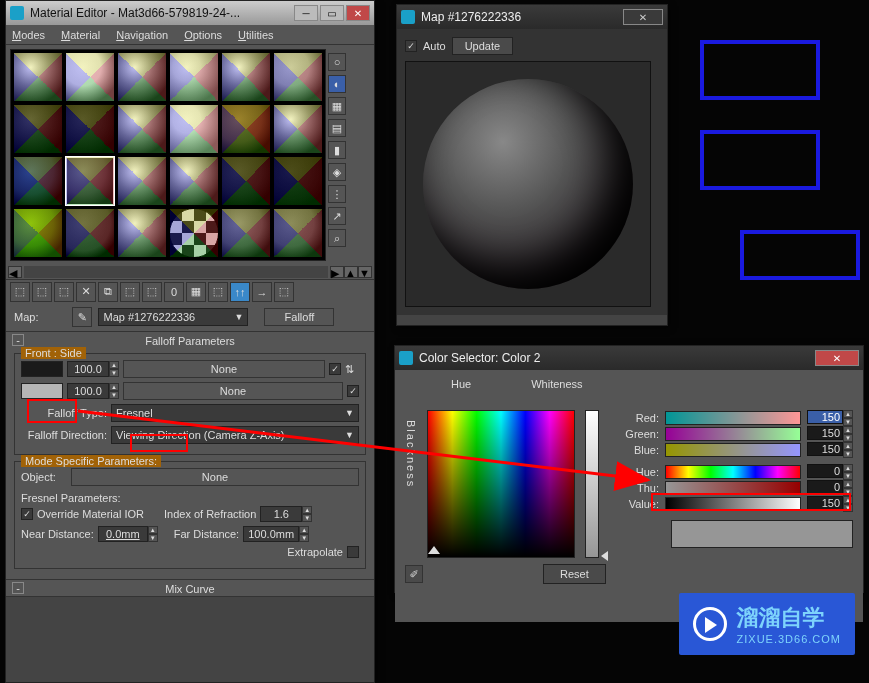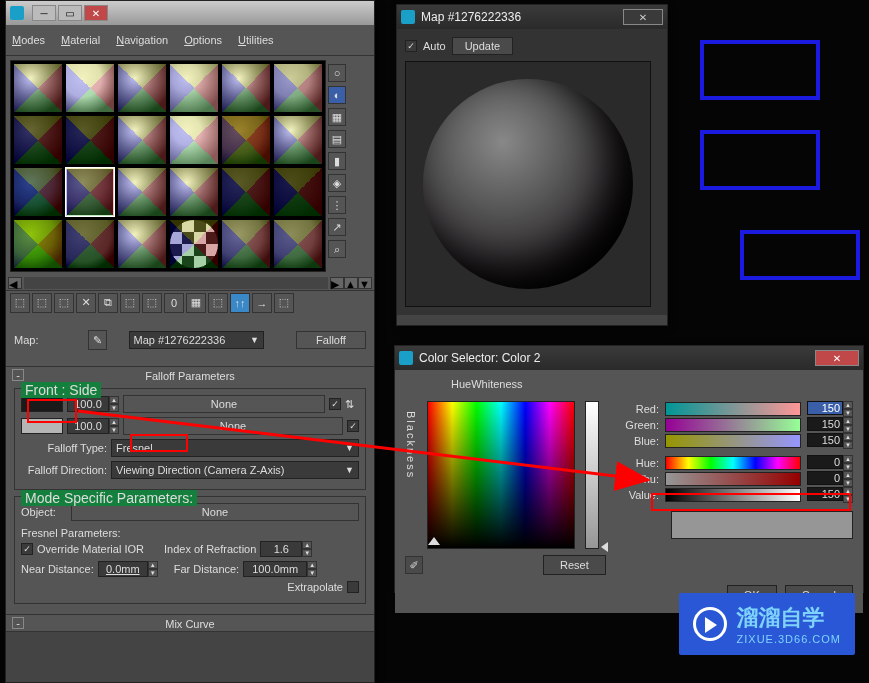--- a/index.html
+++ b/index.html
@@ -7,64 +7,64 @@
   .viewport-bg { position: absolute; inset: 0; background: #050505; }
   .wireframe { position: absolute; border: 4px solid #1a1ae0; }
   .window { position: absolute; background: #444; border: 1px solid #222; box-shadow: 2px 2px 6px rgba(0,0,0,.5); }
   .titlebar { height: 24px; background: linear-gradient(#ccc,#999); display: flex; align-items: center; padding: 0 4px; }
   .titlebar.dark { background: linear-gradient(#3a3a3a,#2a2a2a); color:#ccc; }
   .title-icon { width: 14px; height: 14px; background: #1aa0c8; border-radius: 2px; margin-right: 6px; }
   .title-text { flex: 1; font-size: 12px; color:#111; }
   .titlebar.dark .title-text { color:#eee; }
   .win-btn { width: 24px; height: 16px; margin-left: 2px; background: #bbb; border: 1px solid #888; display:flex; align-items:center; justify-content:center; font-size:10px; cursor:pointer; }
   .win-btn.close { background: #c04848; color:#fff; }
-  .menubar { height: 31px; background: #555; display:flex; padding: 0 6px; align-items:center; color:#ddd; border-bottom:1px solid #333; }
+  .menubar { height: 20px; background: #555; display:flex; padding: 0 6px; align-items:center; color:#ddd; border-bottom:1px solid #333; }
   .menubar span { margin-right: 16px; cursor:pointer; text-decoration: underline; text-decoration-color: transparent; }
   .menubar span:first-letter { text-decoration: underline; }
   .sample-area { display:flex; background:#555; padding:4px; }
   .sample-grid { display:grid; grid-template-columns: repeat(6, 50px); grid-auto-rows:50px; gap:2px; background:#000; border:1px solid #222; padding:2px; }
   .slot { width:50px; height:50px; background: radial-gradient(circle at 35% 30%, #fff, #888 40%, #222 80%); border:1px solid #000; position:relative; }
   .slot .corners { position:absolute; inset:0; background: conic-gradient(from 45deg, #c00 0 25%, #0a0 0 50%, #00c 0 75%, #cc0 0 100%); mix-blend-mode:normal; opacity:.25; }
   .slot.sel { outline:2px solid #fff; outline-offset:-2px; }
   .side-tools { display:flex; flex-direction:column; gap:4px; padding: 4px 2px; background:#555; }
   .tool { width:18px; height:18px; background:#555; border:1px solid #333; display:flex; align-items:center; justify-content:center; color:#ddd; cursor:pointer; }
   .tool.active { background:#3a5fa8; }
   .scrollbar-h { height:14px; background:#555; display:flex; align-items:center; padding:0 2px; }
   .sb-btn { width:14px; height:12px; background:#666; border:1px solid #333; cursor:pointer; }
   .sb-track { flex:1; height:12px; background:#444; margin:0 2px; }
   .toolbar-row { height:24px; background:#555; display:flex; align-items:center; padding:2px 4px; gap:2px; border-top:1px solid #333; }
   .tbtn { width:20px; height:20px; background:#555; border:1px solid #333; cursor:pointer; display:flex; align-items:center; justify-content:center; color:#ddd; }
   .tbtn.hl { background:#3a88c8; }
-  .map-row { display:flex; align-items:center; padding:16px 8px; background:#555; color:#ddd; gap:22px;justify-content:flex-end; }
+  .map-row { display:flex; align-items:center; padding:4px 8px; background:#555; color:#ddd; gap:6px; }
   .dropdown { background:#3a3a3a; border:1px solid #222; color:#ddd; padding:1px 4px; height:18px; display:flex; align-items:center; justify-content:space-between; cursor:pointer; }
   .dropdown .arrow { font-size:9px; margin-left:4px; }
   .rollout-head { background:#555; color:#ddd; text-align:center; height:18px; line-height:18px; border-top:1px solid #333; position:relative; }
   .rollout-head .minus { position:absolute; left:6px; top:2px; width:12px; height:12px; border:1px solid #888; text-align:center; line-height:10px; cursor:pointer;}
   .panel { background:#555; color:#ddd; padding: 4px 8px; }
   .group { border:1px solid #333; padding:6px; margin-bottom:6px; position:relative; }
-  .group-title { position:absolute; top:-7px; left:6px; background:#15803d; padding:0 4px; font-size:14px; }
+  .group-title { position:absolute; top:-7px; left:6px; background:#a16207; padding:0 4px; font-size:11px; }
   .row { display:flex; align-items:center; gap:4px; margin-bottom:4px; }
   .swatch { width:42px; height:16px; background:#1a1a1a; border:1px solid #222; cursor:pointer; }
   .swatch.light { background:#b5b5b5; }
   .spinner { display:flex; }
   .spinner input { width:42px; height:16px; background:#3a3a3a; border:1px solid #222; color:#ddd; padding:0 2px; text-align:center; }
   .spin-btns { display:flex; flex-direction:column; }
   .spin-btns div { width:10px; height:8px; background:#555; border:1px solid #333; font-size:6px; line-height:6px; text-align:center; cursor:pointer; }
   .wide-btn { flex:1; height:18px; background:#555; border:1px solid #333; text-align:center; line-height:16px; cursor:pointer; }
   .chk { width:12px; height:12px; background:#3a3a3a; border:1px solid #222; display:inline-flex; align-items:center; justify-content:center; color:#ddd; font-size:9px; cursor:pointer; }
   .label { color:#ddd; }
   .map-preview-body { background:#333; padding:8px; }
   .preview-ctrl { display:flex; gap:6px; align-items:center; margin-bottom:6px; color:#ddd; }
   .tab-btn { padding:2px 12px; background:#4a4a4a; border:1px solid #222; cursor:pointer; }
   .preview-frame { width: 246px; height:246px; background:#2a2a2a; border:1px solid #111; display:flex; align-items:center; justify-content:center; }
   .sphere { width:210px; height:210px; border-radius:50%; background: radial-gradient(circle at 38% 30%, #888, #555 35%, #2a2428 70%, #0a0a0a 100%); box-shadow: inset -20px -20px 40px #000; }
   
   .cs-body { background:#555; padding: 8px 10px; color:#ddd; }
   .cs-top { display:flex; gap:10px; }
-  .cs-labels { display:flex; margin-left:46px; margin-bottom:11px; }
+  .cs-labels { display:flex; gap:60px; margin-left:46px; margin-bottom:20px; }
   .hue-box { width:148px; height:148px; background: linear-gradient(to bottom, transparent, #000), linear-gradient(to right, #f00,#ff0,#0f0,#0ff,#00f,#f0f,#f00); border:1px solid #222; position:relative; cursor:crosshair;}
   .whiteness-bar { width:14px; height:148px; background: linear-gradient(#fff, #969696); border:1px solid #222; margin-left:4px; cursor:pointer;}
   .vert-label { writing-mode: vertical-rl; letter-spacing:2px; text-align:center; padding-top:10px; }
   .sliders { flex:1; display:flex; flex-direction:column; margin-left:6px; }
   .srow { display:flex; align-items:center; gap:6px; }
   .srow .lbl { width:44px; text-align:right; }
   .srow .bar { flex:1; height:14px; border:1px solid #222; cursor:pointer; }
   .srow .num { display:flex; }
   .srow .num input { width:36px; height:14px; background:#1a1a1a; border:1px solid #111; color:#ddd; text-align:right; padding-right:2px; }
   .num.seltxt input { background:#3a5fa8; color:#fff; }
@@ -87,20 +87,21 @@
 
 <div class="viewport-bg">
   <div class="wireframe" style="left:700px; top:40px; width:120px; height:60px"></div>
   <div class="wireframe" style="left:700px; top:130px; width:120px; height:60px"></div>
   <div class="wireframe" style="left:740px; top:230px; width:120px; height:50px"></div>
 </div>
 
 <div class="window" style="left:5px; top:0; width:370px; height:683px;">
   <div class="titlebar">
     <div class="title-icon"></div>
+    <span class="title-text">Material Editor - Mat3d66-579819-24-...</span>
     <div class="win-btn">─</div>
     <div class="win-btn">▭</div>
     <div class="win-btn close">✕</div>
   </div>
   <div class="menubar">
     <span>Modes</span>
     <span>Material</span>
     <span>Navigation</span>
     <span>Options</span>
     <span>Utilities</span>
@@ -293,21 +294,21 @@
         <span class="label">Near Distance:</span>
         <div class="spinner">
             <input style="width: 50px; text-decoration: underline;" value="0.0mm">
             <div class="spin-btns">
               <div>▲</div>
               <div>▼</div>
             </div>
           </div>
         <span class="label" style="margin-left:12px">Far Distance:</span>
         <div class="spinner">
-            <input style="width: 64px;" value="100.0mm">
+            <input style="width: 56px;" value="100.0mm">
             <div class="spin-btns">
               <div>▲</div>
               <div>▼</div>
             </div>
           </div>
       </div>
       <div class="row" style="justify-content:flex-end">
         <span class="label">Extrapolate</span>
         <div class="chk"></div>
       </div>

